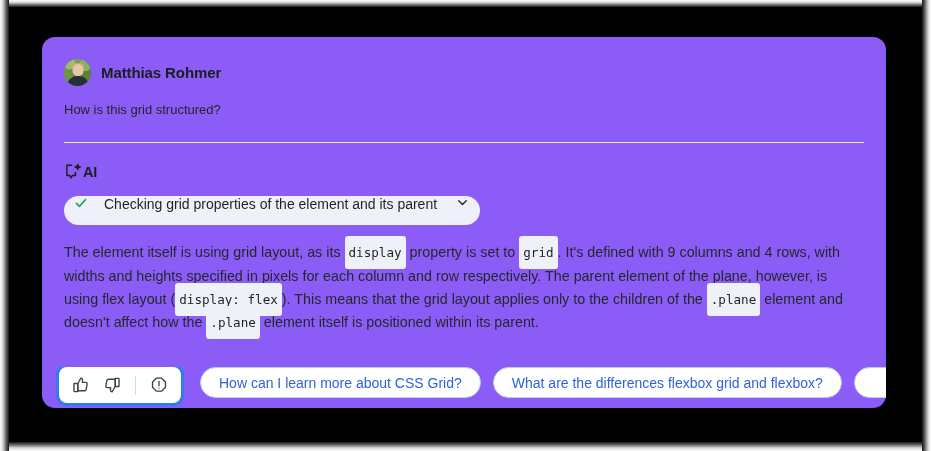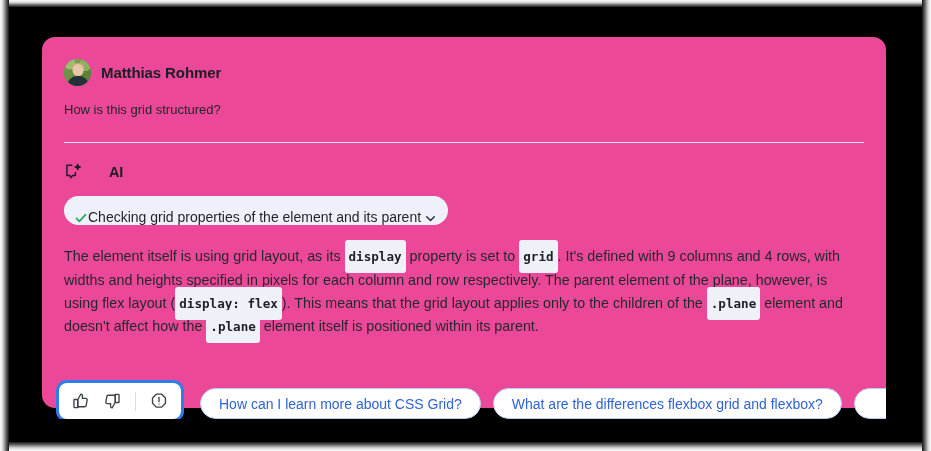--- a/index.html
+++ b/index.html
@@ -45,21 +45,21 @@
   #vignette-right { top:0; bottom:0; right:0; width:9px;
     background: linear-gradient(to left, #ffffff 0%, #d4d4d4 32%, #636363 68%, #131313 100%); }
 
   
   #card {
     position: absolute;
     left: 42px;
     top: 37px;
     width: 844px;
     height: 371px;
-    background: #ec4899;
+    background: #8b5cf6;
     border-radius: 13px;
     overflow: visible;
   }
 
   
   .user-block {
     padding: 21px 22px 0 22px;
   }
   .user-header {
     display: flex;
@@ -128,37 +128,37 @@
     background: #e4e8f4;
   }
 
   
   .ai-block {
     padding: 19px 22px 0 22px;
   }
   .ai-header {
     display: flex;
     align-items: center;
-    gap: 27px;
+    gap: 1px;
     height: 20px;
   }
   .ai-icon { width: 18px; height: 18px; display: block; }
   .ai-label {
     font-size: 14.5px;
     font-weight: 700;
     color: #1b1f23;
     letter-spacing: -0.1px;
   }
 
   
   .status-badge {
     margin-top: 14px;
     display: inline-flex;
-    align-items: flex-end;
-    gap: 0;
+    align-items: flex-start;
+    gap: 16px;
     height: 29px;
     padding: 0 11px 0 10px;
     background: #eef1f9;
     border-radius: 15px;
     cursor: pointer;
   }
   .check-icon { width: 14px; height: 14px; display: block; flex: 0 0 14px; }
   .status-text {
     font-size: 14px;
     color: #1e2226;
@@ -175,32 +175,31 @@
     max-width: 800px;
   }
   code.inline {
     font-family: "DejaVu Sans Mono", monospace;
     font-size: 12.6px;
     background: #eef1f8;
     border-radius: 3px;
     padding: 9px 4px;
     color: #1d2126;
     white-space: pre;
-    font-weight: bold;
   }
 
   
   .action-row {
     position: absolute;
     left: 0;
     right: 0;
     top: 330px;
     height: 52px;
     display: flex;
-    align-items: flex-end;
+    align-items: flex-start;
     padding-left: 17px;
     gap: 12px;
     overflow: hidden;
   }
   .feedback-group {
     flex: 0 0 auto;
     display: flex;
     align-items: center;
     height: 36px;
     padding: 0 11px;

